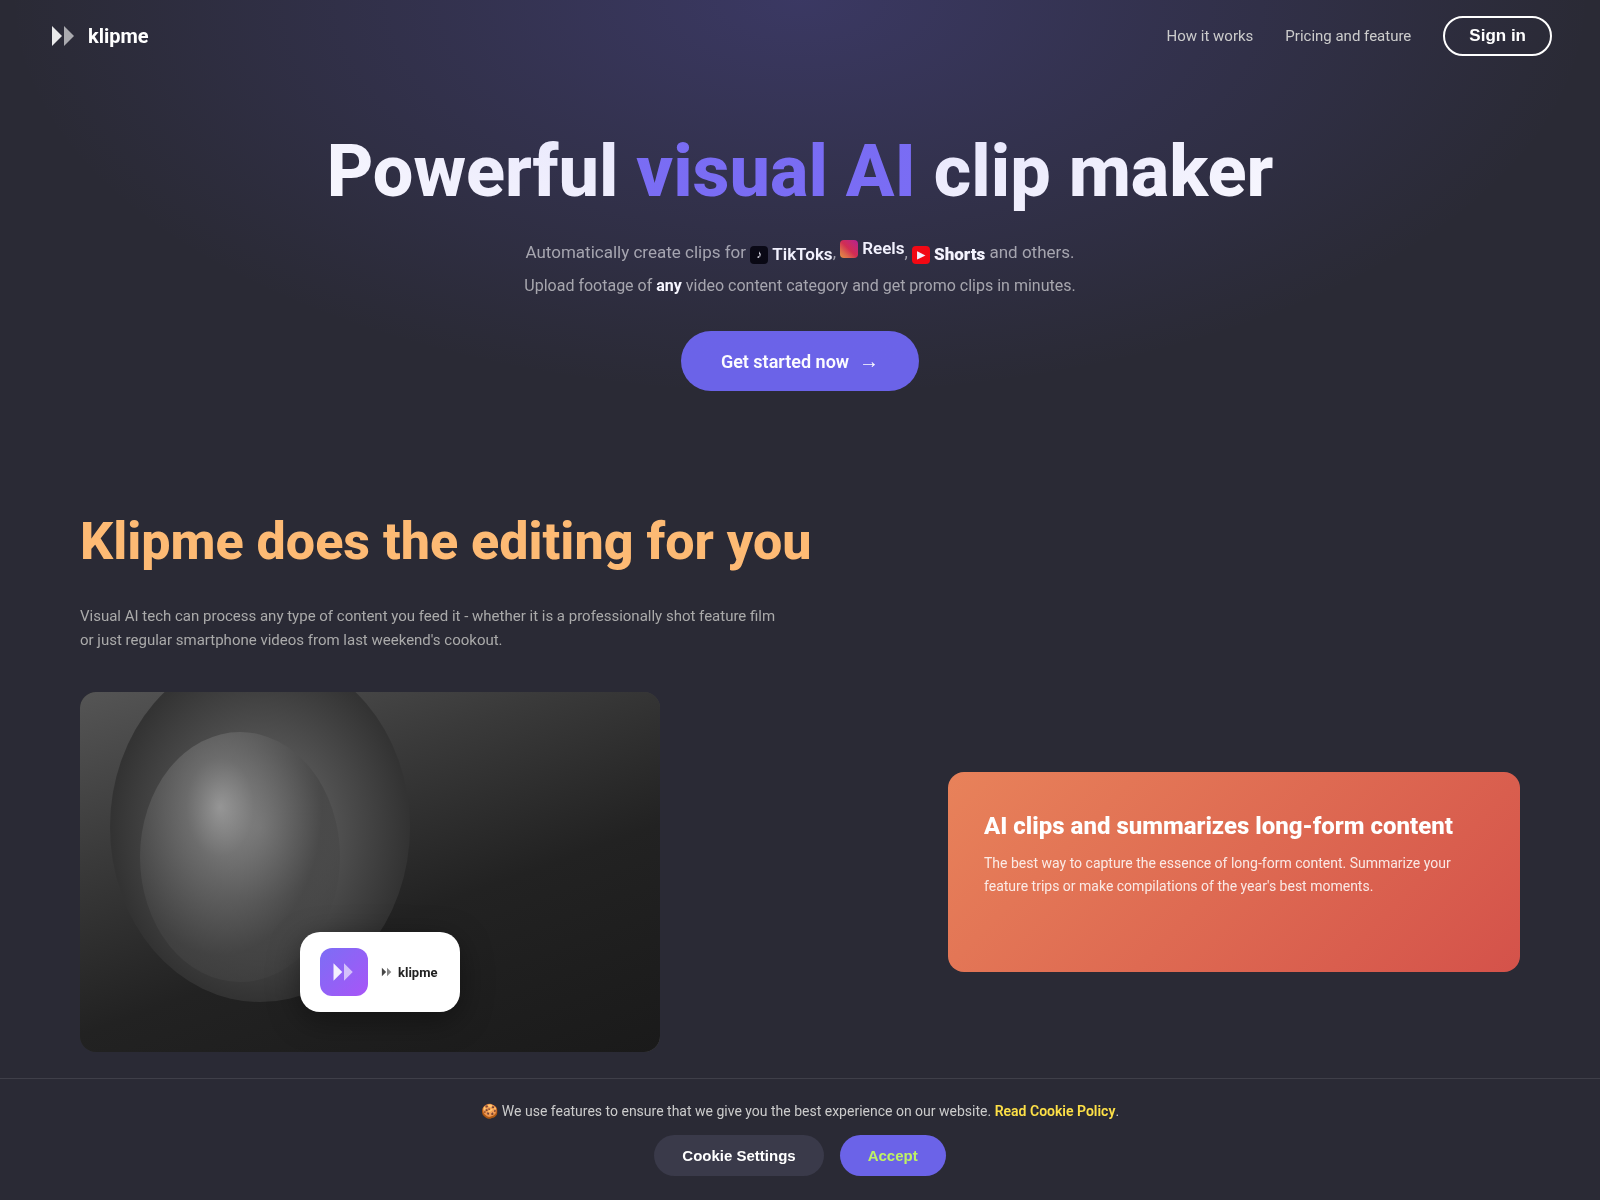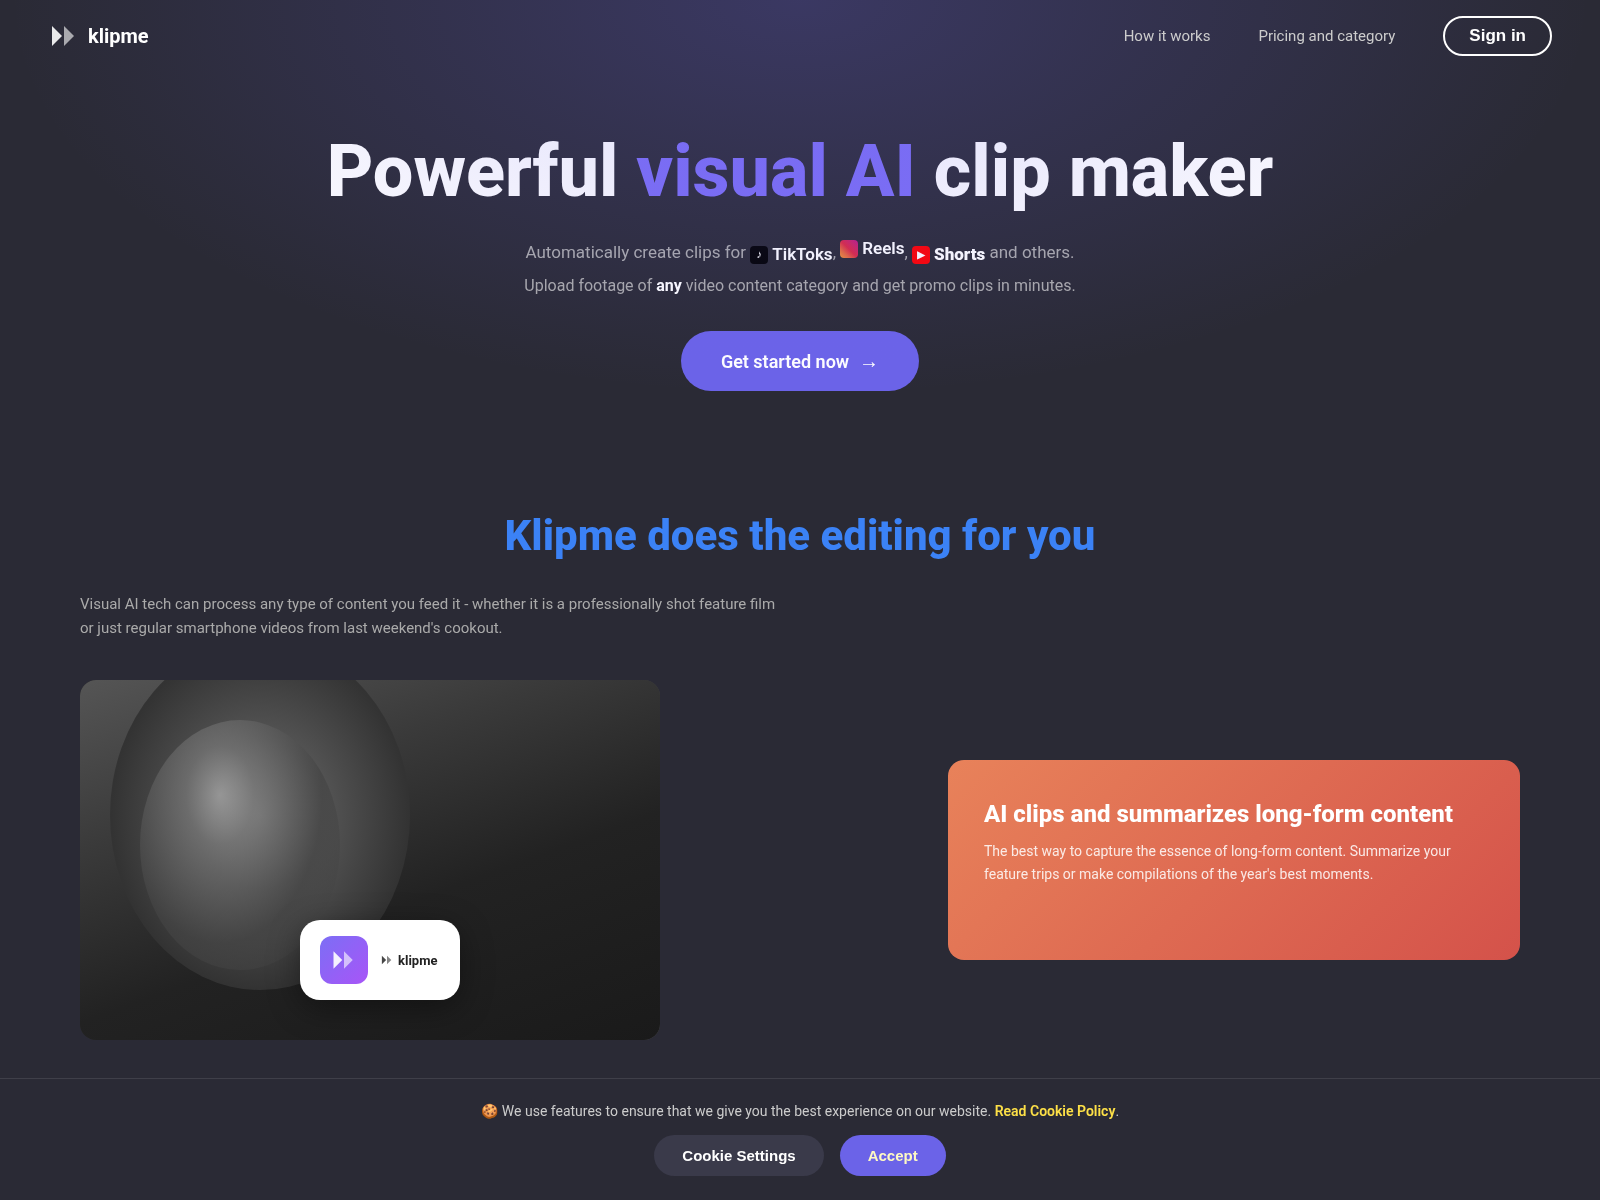--- a/index.html
+++ b/index.html
@@ -32,21 +32,21 @@
     }
 
     .logo-icon {
       width: 32px;
       height: 28px;
     }
 
     .nav-links {
       display: flex;
       align-items: center;
-      gap: 48px;
+      gap: 32px;
     }
 
     .nav-link {
       color: #ccc;
       font-size: 15px;
       text-decoration: none;
       cursor: pointer;
     }
 
     .signin-btn {
@@ -124,25 +124,24 @@
     .cta-arrow {
       font-size: 20px;
     }
 
     
     .features-section {
       padding: 80px 80px 0;
     }
 
     .features-title {
-      font-size: 42px;
+      font-size: 52px;
       font-weight: 800;
-      color: #3b82f6;
+      color: #fdba74;
       margin-bottom: 16px;
-      text-align: center;
     }
 
     .features-desc {
       font-size: 15px;
       color: #aaa;
       max-width: 700px;
       line-height: 1.6;
       margin-bottom: 40px;
       margin-top: 32px;
     }
@@ -297,21 +296,21 @@
       border: none;
       padding: 8px 28px;
       border-radius: 24px;
       font-size: 15px;
       font-weight: 600;
       cursor: pointer;
     }
 
     .accept-btn {
       background: #6b63e8;
-      color: #fef9c3;
+      color: #bef264;
       border: none;
       padding: 12px 28px;
       border-radius: 24px;
       font-size: 15px;
       font-weight: 600;
       cursor: pointer;
     }
 
     .blur-bg {
       position: absolute;
@@ -327,21 +326,21 @@
 <nav>
   <div class="nav-logo">
     <svg class="logo-icon" viewBox="0 0 32 28" fill="white">
       <path d="M4 4 L4 24 L14 14 Z" fill="white" opacity="0.9"></path>
       <path d="M16 4 L16 24 L26 14 Z" fill="white" opacity="0.6"></path>
     </svg>
     <span>klipme</span>
   </div>
   <div class="nav-links">
     <a class="nav-link">How it works</a>
-    <a class="nav-link">Pricing and category</a>
+    <a class="nav-link">Pricing and feature</a>
     <button class="signin-btn">Sign in</button>
   </div>
 </nav>
 
 <section class="hero">
   <div class="blur-bg"></div>
   <h1 class="hero-title">
     <span>Powerful </span><span class="accent">visual AI</span><span> clip maker</span>
   </h1>
   <p class="hero-subtitle">

